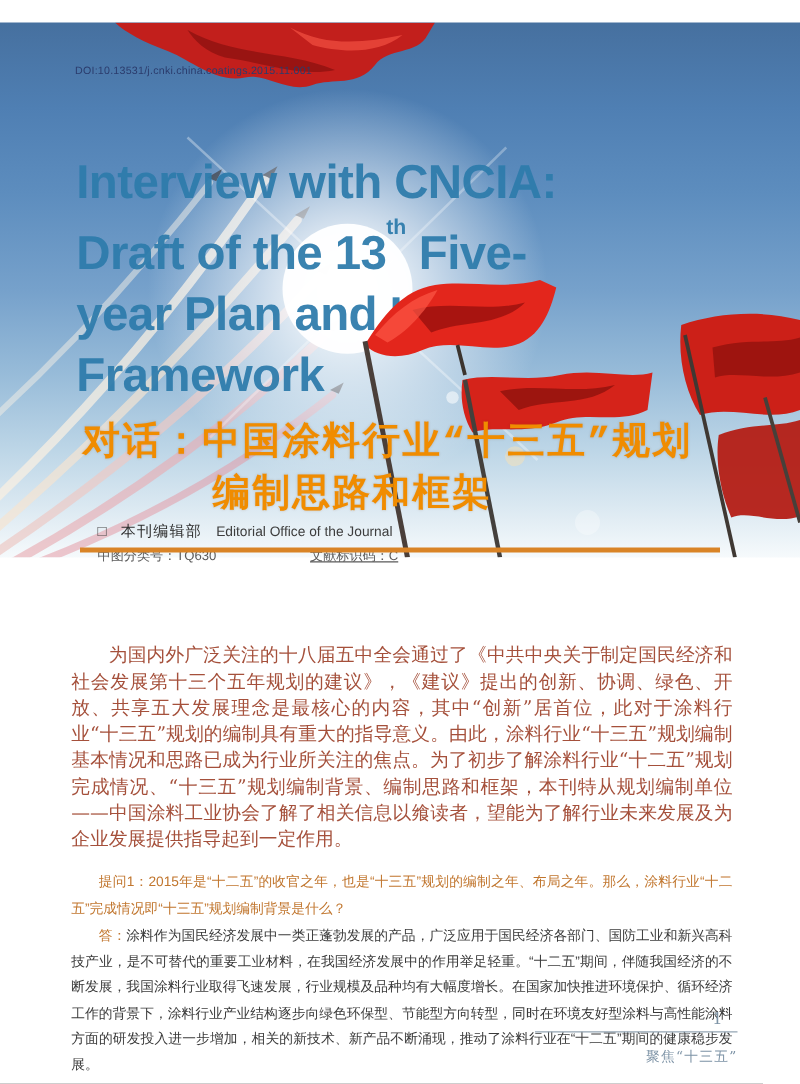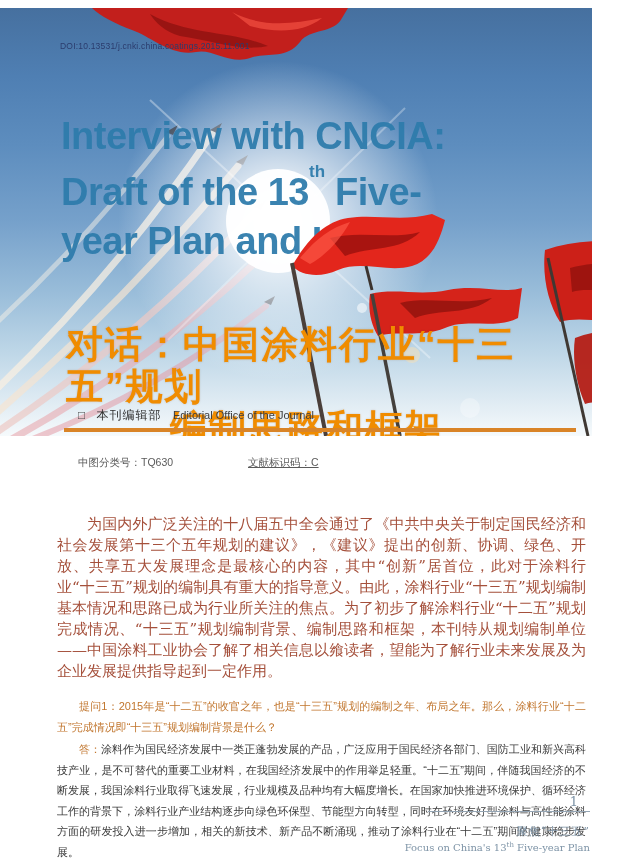--- a/index.html
+++ b/index.html
@@ -1,42 +1,42 @@
 <!DOCTYPE html>
 <html><head>
 <meta charset="utf-8">
 <style>
   html,body{margin:0;padding:0;background:#888;}
   .page{position:relative;width:640px;height:867px;margin:0 auto;background:#ffffff;overflow:hidden;
         font-family:"Liberation Sans",sans-serif;}
   
-  .hero{position:absolute;left:0;top:8px;width:592px;height:428px;overflow:hidden;
+  .hero{position:absolute;left:0;top:18px;width:640px;height:428px;overflow:hidden;
         background:linear-gradient(to bottom,#46709f 0%,#4f7fb3 16%,#5d8dbe 32%,#76a1cb 50%,
                    #98bcd9 66%,#bdd6e7 80%,#e2edf4 93%,#f6fafc 100%);}
   .hero svg{position:absolute;left:0;top:0;}
   .hero-back{z-index:1;}
   .hero-front{z-index:3;}
   .doi{position:absolute;left:60px;top:33px;z-index:5;font-size:8.5px;letter-spacing:.2px;
        color:#2b3c6d;}
   .title-en{position:absolute;left:61px;top:104px;z-index:2;margin:0;
             font-size:38px;line-height:49px;font-weight:bold;color:#2e7cac;opacity:.94;
             letter-spacing:-.5px;}
   .title-en sup{font-size:17px;position:relative;top:-14px;letter-spacing:0;}
   .title-zh{position:absolute;left:66px;top:316px;z-index:4;margin:0;
-            font-size:37px;line-height:42px;font-weight:bold;color:#f08c00;letter-spacing:2px;
-            text-shadow:0 0 2px rgba(120,60,0,.25);}
+            font-size:30px;line-height:42px;font-weight:bold;color:#f08c00;letter-spacing:2px;
+            text-shadow:0 0 2px rgba(120,60,0,.25);font-family:Liberation Mono, monospace;}
   .title-zh .zh2{display:block;padding-left:104px;}
   .author{position:absolute;left:78px;top:399px;z-index:5;font-size:12px;color:#2f2f2f;}
   .author .bullet{display:inline-block;font-size:12px;color:#4a4a4a;margin-right:8px;}
   .author .a-zh{margin-right:8px;letter-spacing:1px;}
   .author .a-en{color:#3d3d3d;font-size:11px;}
   .orange-rule{position:absolute;left:64px;top:420px;width:512px;height:4px;z-index:5;
                background:#d98427;}
   
-  .meta-row{position:absolute;left:0;top:456px;width:577px;height:16px;font-size:10.5px;color:#5a5a5a;text-align:center;}
+  .meta-row{position:absolute;left:0;top:438px;width:577px;height:16px;font-size:10.5px;color:#5a5a5a;text-align:center;}
   .meta-row .m1{position:absolute;left:78px;}
   .meta-row .m2{position:absolute;left:248px;text-decoration:underline;}
   .meta-row .m3{position:absolute;left:388px;}
   
   .content{position:absolute;left:57px;top:514px;width:529px;}
   .intro{margin:0;font-family:"DejaVu Serif",serif;
          font-size:15px;line-height:21px;color:#a5503b;text-align:justify;text-indent:2em;}
   .question{margin:14px 0 0 0;font-size:11px;line-height:20.5px;color:#c1762e;
             text-align:justify;text-indent:2em;}
   .answer{margin:2px 0 0 0;font-size:11px;line-height:20.5px;color:#3a3a3a;
@@ -124,20 +124,21 @@
         <path d="M612,300 L640,400" stroke="#46403a" stroke-width="3" fill="none"></path>
       </g>
     </svg>
 
     <div class="doi">DOI:10.13531/j.cnki.china.coatings.2015.11.001</div>
 
     <h1 class="title-en">
       <span>Interview with CNCIA:</span><br>
       <span><span>Draft of the 13</span><sup>th</sup><span> Five-</span></span><br>
       <span>year Plan and Its</span><br>
+      <span>Framework</span>
     </h1>
 
     <h2 class="title-zh">
       <span>对话：中国涂料行业“十三五”规划</span>
       <span class="zh2">编制思路和框架</span>
     </h2>
 
     <div class="author">
       <span class="bullet">□</span>
       <span class="a-zh">本刊编辑部</span>
@@ -156,16 +157,15 @@
     <p class="intro">为国内外广泛关注的十八届五中全会通过了《中共中央关于制定国民经济和社会发展第十三个五年规划的建议》，《建议》提出的创新、协调、绿色、开放、共享五大发展理念是最核心的内容，其中“创新”居首位，此对于涂料行业“十三五”规划的编制具有重大的指导意义。由此，涂料行业“十三五”规划编制基本情况和思路已成为行业所关注的焦点。为了初步了解涂料行业“十二五”规划完成情况、“十三五”规划编制背景、编制思路和框架，本刊特从规划编制单位——中国涂料工业协会了解了相关信息以飨读者，望能为了解行业未来发展及为企业发展提供指导起到一定作用。</p>
     <p class="question">提问1：2015年是“十二五”的收官之年，也是“十三五”规划的编制之年、布局之年。那么，涂料行业“十二五”完成情况即“十三五”规划编制背景是什么？</p>
     <p class="answer"><span class="ans-label">答：</span><span>涂料作为国民经济发展中一类正蓬勃发展的产品，广泛应用于国民经济各部门、国防工业和新兴高科技产业，是不可替代的重要工业材料，在我国经济发展中的作用举足轻重。“十二五”期间，伴随我国经济的不断发展，我国涂料行业取得飞速发展，行业规模及品种均有大幅度增长。在国家加快推进环境保护、循环经济工作的背景下，涂料行业产业结构逐步向绿色环保型、节能型方向转型，同时在环境友好型涂料与高性能涂料方面的研发投入进一步增加，相关的新技术、新产品不断涌现，推动了涂料行业在“十二五”期间的健康稳步发展。</span></p>
     <p class="answer">纵观“十二五”期间涂料行业发展概况及中国GDP增长速度变化，反映出中国经济增长速率由高增速转为中高速度增长的“新常态”。中国涂料行业也受到了GDP增速放缓的影响，虽然产能、产值都在逐年扩大，但其增长速率也同GDP一样由高增速转为中速稳定增长。</p>
   </div>
 
   <div class="footer">
     <div class="page-num">1</div>
     <div class="footer-rule"></div>
     <div class="footer-zh">聚焦“十三五”</div>
-    <div class="footer-en"><span>Focus on China's 13</span><sup>th</sup><span> Five-year Plan</span></div>
   </div>
 
 </div>
 
 </body></html>

